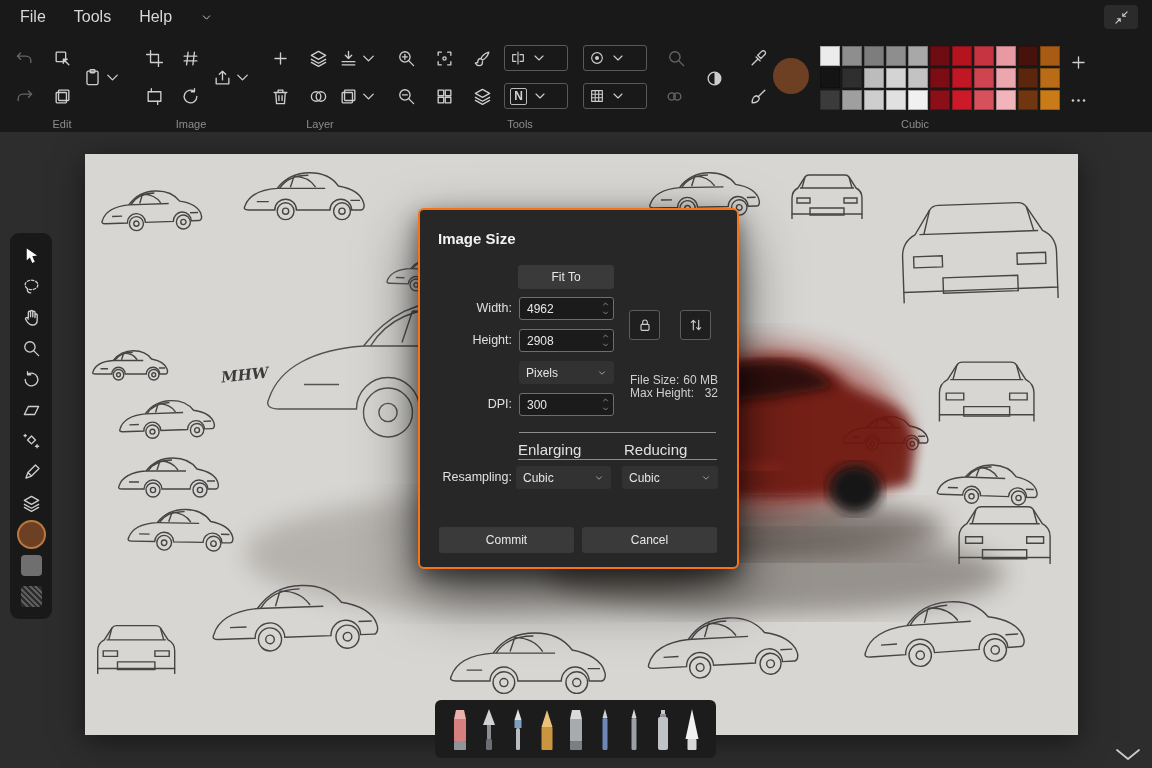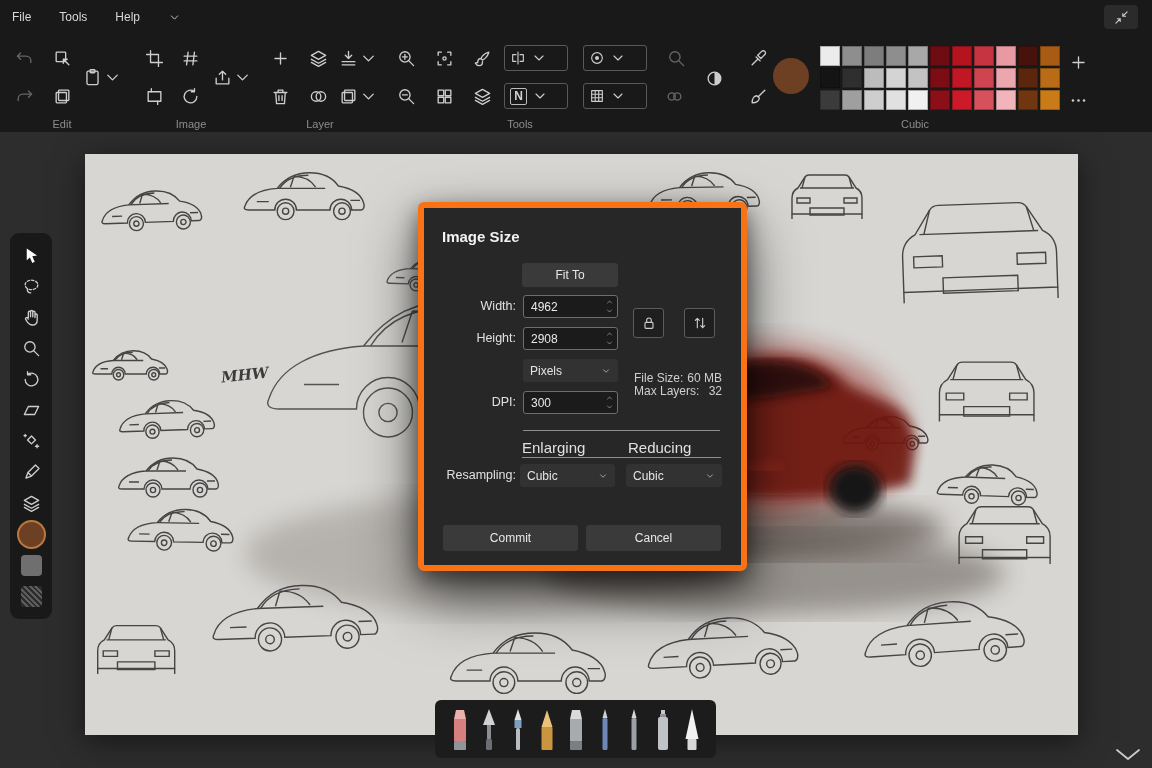--- a/index.html
+++ b/index.html
@@ -2,21 +2,21 @@
 <html><head>
 <meta charset="utf-8">
 <style>
   html,body{margin:0;padding:0}
   body{width:1152px;height:768px;position:relative;overflow:hidden;background:#2d2d2d;
        font-family:"Liberation Sans",sans-serif;user-select:none}
 
   
   .header{position:absolute;top:0;left:0;width:1152px;height:132px;background:#191919;z-index:10}
   .menubar{position:absolute;top:0;left:0;right:0;height:34px;display:flex;align-items:center;
-           gap:28px;padding-left:12px;color:#d8d8d8;font-size:12px}
+           gap:28px;padding-left:20px;color:#d8d8d8;font-size:16px}
   .collapse-btn{position:absolute;top:5px;right:14px;width:34px;height:24px;background:#2b2b2b;
                 border-radius:4px;display:flex;align-items:center;justify-content:center;cursor:pointer}
   .collapse-btn svg{width:15px;height:15px}
   .ribbon{position:absolute;top:44px;left:0;height:88px;width:100%}
   .tgroup{position:absolute;top:0;height:90px}
   .tlabel{position:absolute;top:74px;left:0;width:100%;text-align:center;font-size:11px;color:#8d8d8d}
   .ticon{position:absolute;width:24px;height:24px;display:flex;align-items:center;justify-content:center;cursor:pointer}
   .r1{top:2px}.r2{top:40px}.rc{top:21px}
   svg.ic{stroke:#cdcdcd;fill:none;stroke-width:1.7;stroke-linecap:round;stroke-linejoin:round;color:#cdcdcd}
   .ticon svg.ic{width:19px;height:19px}
@@ -43,22 +43,22 @@
   .sw.tex{display:block;width:21px;height:21px;border-radius:4px;
           background:repeating-linear-gradient(45deg,#5c5c5c 0 2px,#2b2b2b 2px 4px)}
 
   
   .canvas{position:absolute;left:85px;top:154px;width:993px;height:581px;background:#d7d6d3;
           box-shadow:0 6px 28px rgba(0,0,0,.5);overflow:hidden;z-index:5}
   .signature{position:absolute;left:136px;top:212px;font-family:"DejaVu Serif",serif;font-style:italic;
              font-weight:bold;font-size:15px;color:#3c3c3c;transform:rotate(-6deg)}
 
   
-  .dialog{position:absolute;left:418px;top:202px;width:317px;height:357px;background:#272727;
-          border:6px solid #f97316;border-radius:6px;z-index:40;color:#e4e4e4;
+  .dialog{position:absolute;left:418px;top:208px;width:317px;height:357px;background:#272727;
+          border:2px solid #f97316;border-radius:6px;z-index:40;color:#e4e4e4;
           box-shadow:0 26px 60px rgba(0,0,0,.6),0 8px 22px rgba(0,0,0,.5)}
   .d-title{position:absolute;left:18px;top:20px;font-size:15px;font-weight:bold;color:#f2f2f2}
   .d-btn{position:absolute;background:#3a3a3a;border:none;border-radius:3px;color:#e8e8e8;font-size:12px;
          font-family:inherit;display:flex;align-items:center;justify-content:center;cursor:pointer}
   .fit-to{left:98px;top:55px;width:96px;height:24px}
   .d-label{position:absolute;left:0;width:92px;text-align:right;font-size:12.5px;color:#e0e0e0}
   .num-wrap{position:absolute;left:99px;width:95px;height:23px;background:#1b1b1b;border:1px solid #6e6e6e;
             border-radius:3px;box-sizing:border-box}
   input.num{position:absolute;inset:0;background:transparent;border:none;color:#e8e8e8;font-size:12px;
             padding:0 22px 0 7px;font-family:inherit;width:100%;height:100%;box-sizing:border-box;outline:none}
@@ -683,21 +683,21 @@
         <use href="#i-chev-down"></use>
       </svg>
   </div>
 
   <div class="d-info">
     <div class="row">
         <span>File Size:</span>
         <span>60 MB</span>
       </div>
     <div class="row">
-        <span>Max Layers:</span>
+        <span>Max Height:</span>
         <span>32</span>
       </div>
   </div>
 
   <div class="d-label" style="top:187px">DPI:</div>
   <div class="num-wrap" style="top:183px">
     <input class="num" value="300" style="">
     <span class="stepper">
       <svg class="ic" viewBox="0 0 24 24">
           <use href="#i-chev-up"></use>

